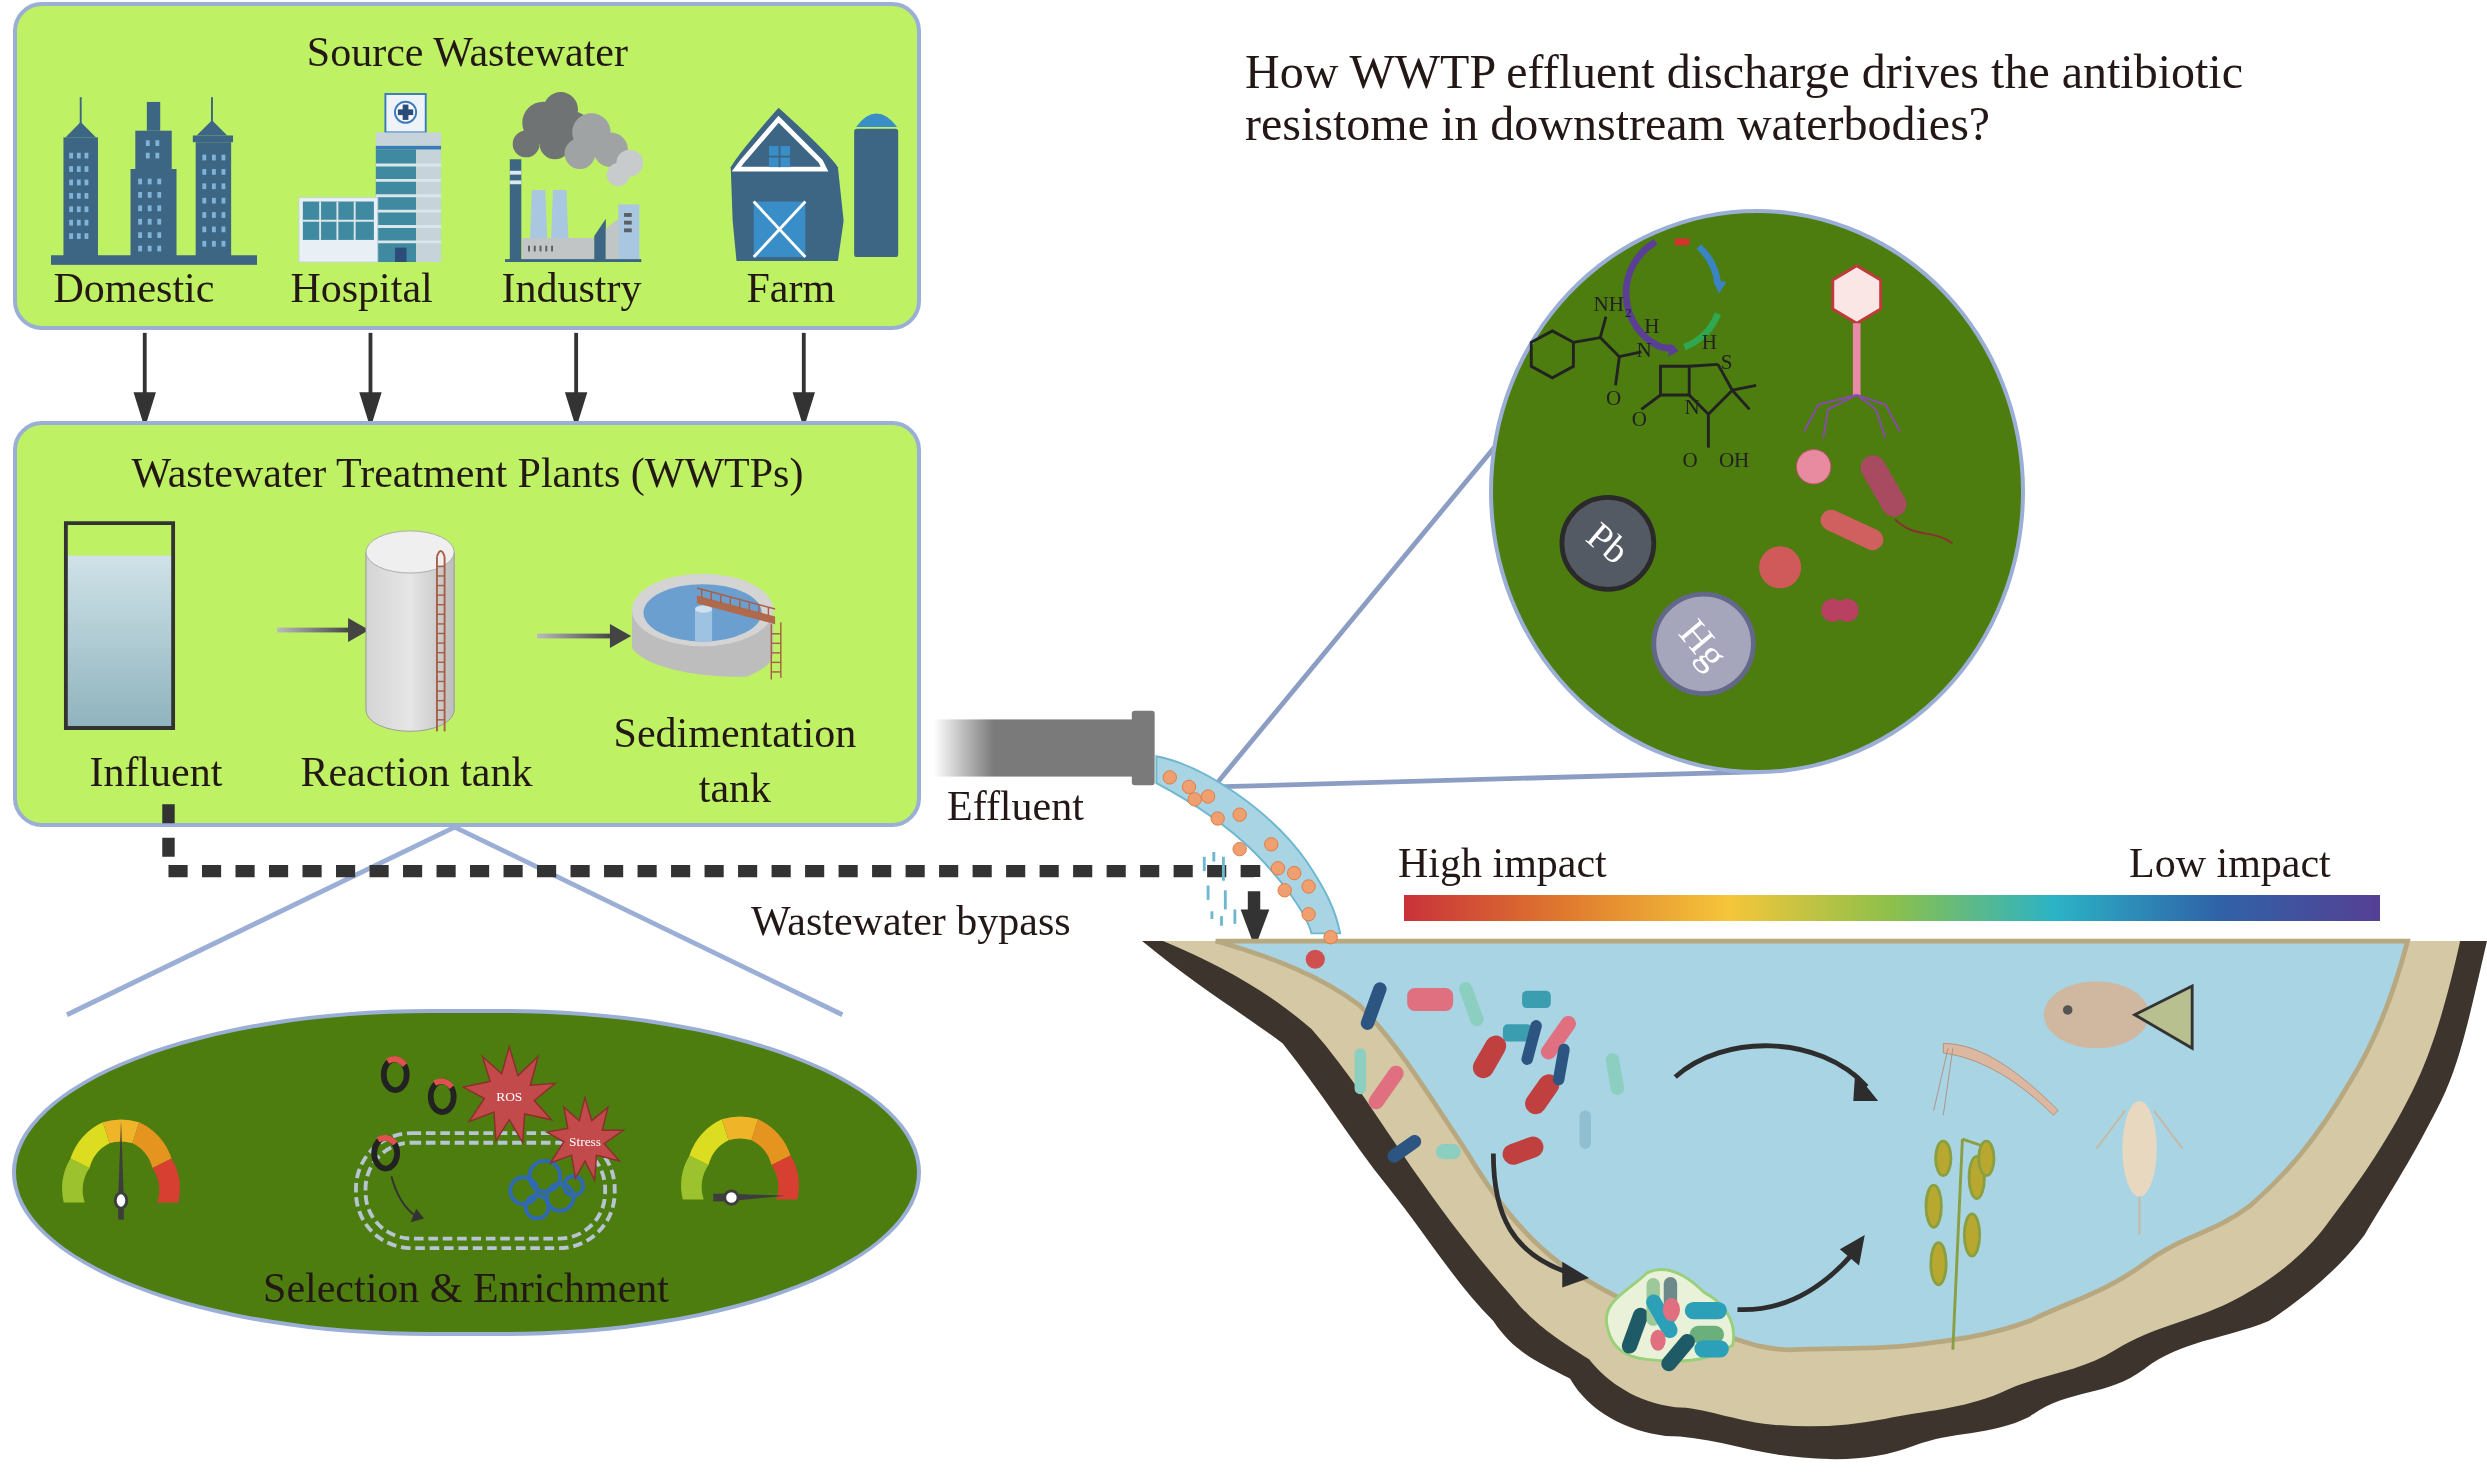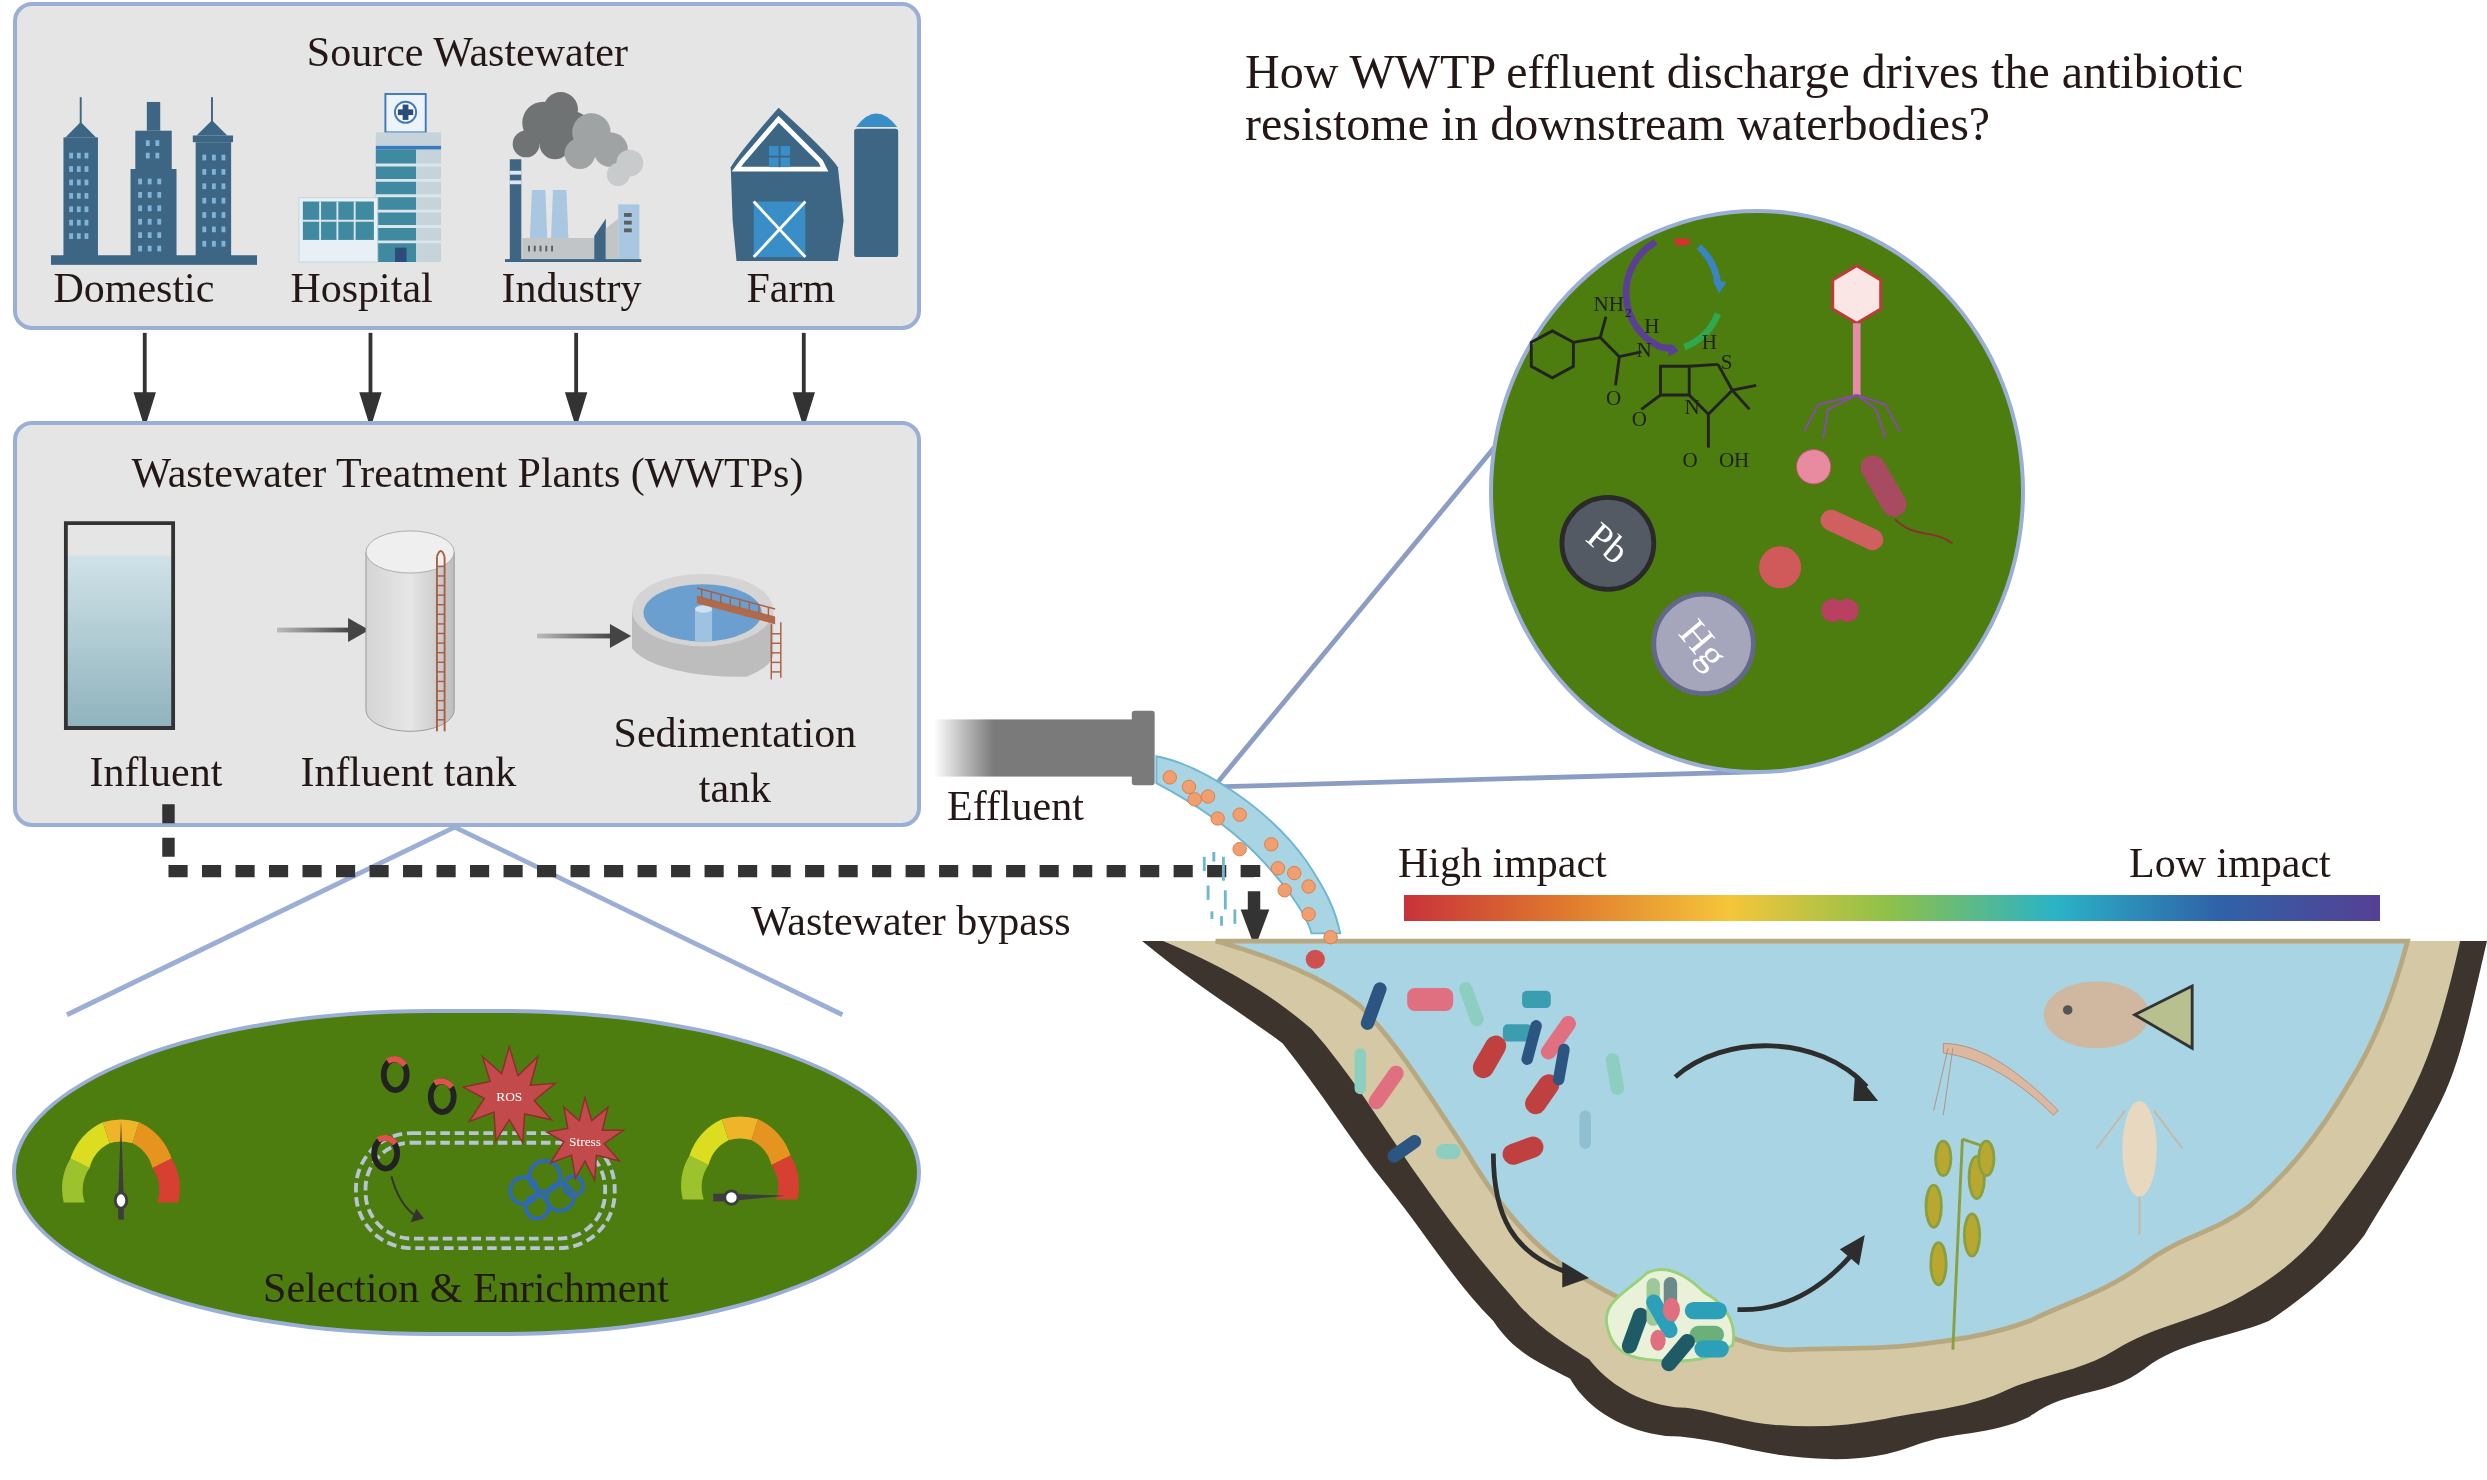--- a/index.html
+++ b/index.html
@@ -1,19 +1,19 @@
 <!DOCTYPE html>
 <html><head>
 <meta charset="utf-8">
 <style>
   html,body{margin:0;padding:0;background:#ffffff;}
   body{width:2487px;height:1480px;position:relative;overflow:hidden;
        font-family:"Liberation Serif","DejaVu Serif",serif;color:#231815;}
   .abs{position:absolute;}
-  .box{position:absolute;border:4.8px solid #9aaed6;border-radius:19px;background:#e5e5e5;box-sizing:border-box;}
+  .box{position:absolute;border:4.8px solid #9aaed6;border-radius:29px;background:#bef264;box-sizing:border-box;}
   .t-label{font-size:42px;line-height:1;white-space:nowrap;}
   .center{text-align:center;}
   svg{position:absolute;overflow:visible;}
   .q{font-size:48px;line-height:52px;}
 </style>
 </head>
 <body>
 
 <div class="abs q" style="left:1245px;top:46px;">
   <div>How WWTP effluent discharge drives the antibiotic</div>
@@ -299,21 +299,21 @@
         <line x1="158" y1="58" x2="158" y2="116"></line>
       <line x1="148" y1="70" x2="158" y2="70"></line>
         <line x1="148" y1="80" x2="158" y2="80"></line>
         <line x1="148" y1="90" x2="158" y2="90"></line>
       <line x1="148" y1="100" x2="158" y2="100"></line>
         <line x1="148" y1="110" x2="158" y2="110"></line>
     </g>
   </svg>
 
   <div class="abs t-label" style="left:72px;top:326px;">Influent</div>
-  <div class="abs t-label" style="left:283px;top:326px;">Influent tank</div>
+  <div class="abs t-label" style="left:283px;top:326px;">Reaction tank</div>
   <div class="abs t-label center" style="left:574px;top:287px;width:287px;">
     <div>Sedimentation</div>
     <div style="margin-top:13.4px;">tank</div>
   </div>
 </div>
 
 <svg style="left:0;top:0;" width="2487" height="1480" viewBox="0 0 2598 1546">
 
   <line x1="475" y1="864" x2="70" y2="1060" stroke="#9aaed6" stroke-width="5"></line>
   <line x1="475" y1="864" x2="880" y2="1060" stroke="#9aaed6" stroke-width="5"></line>

